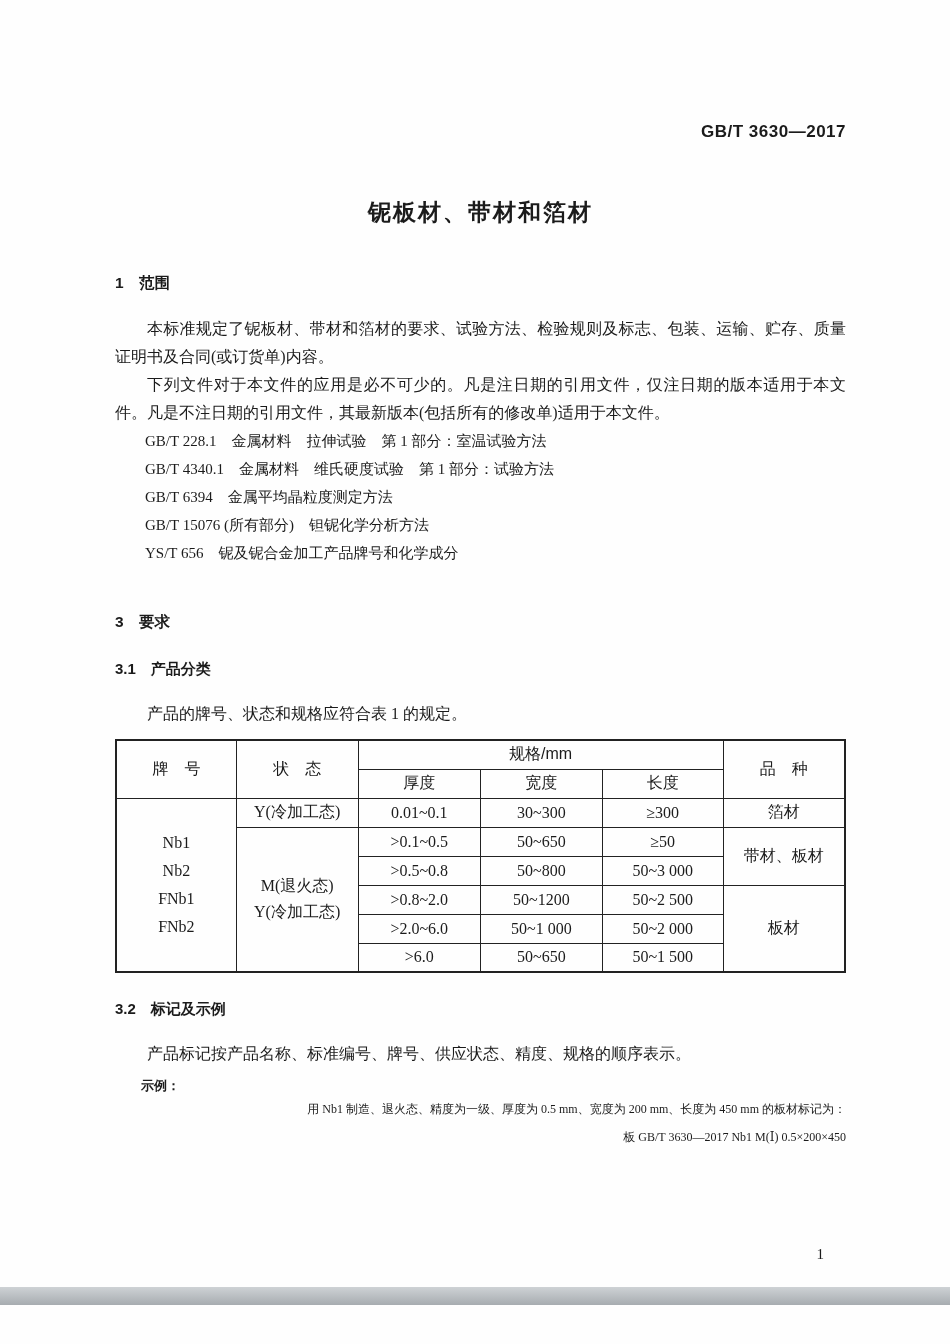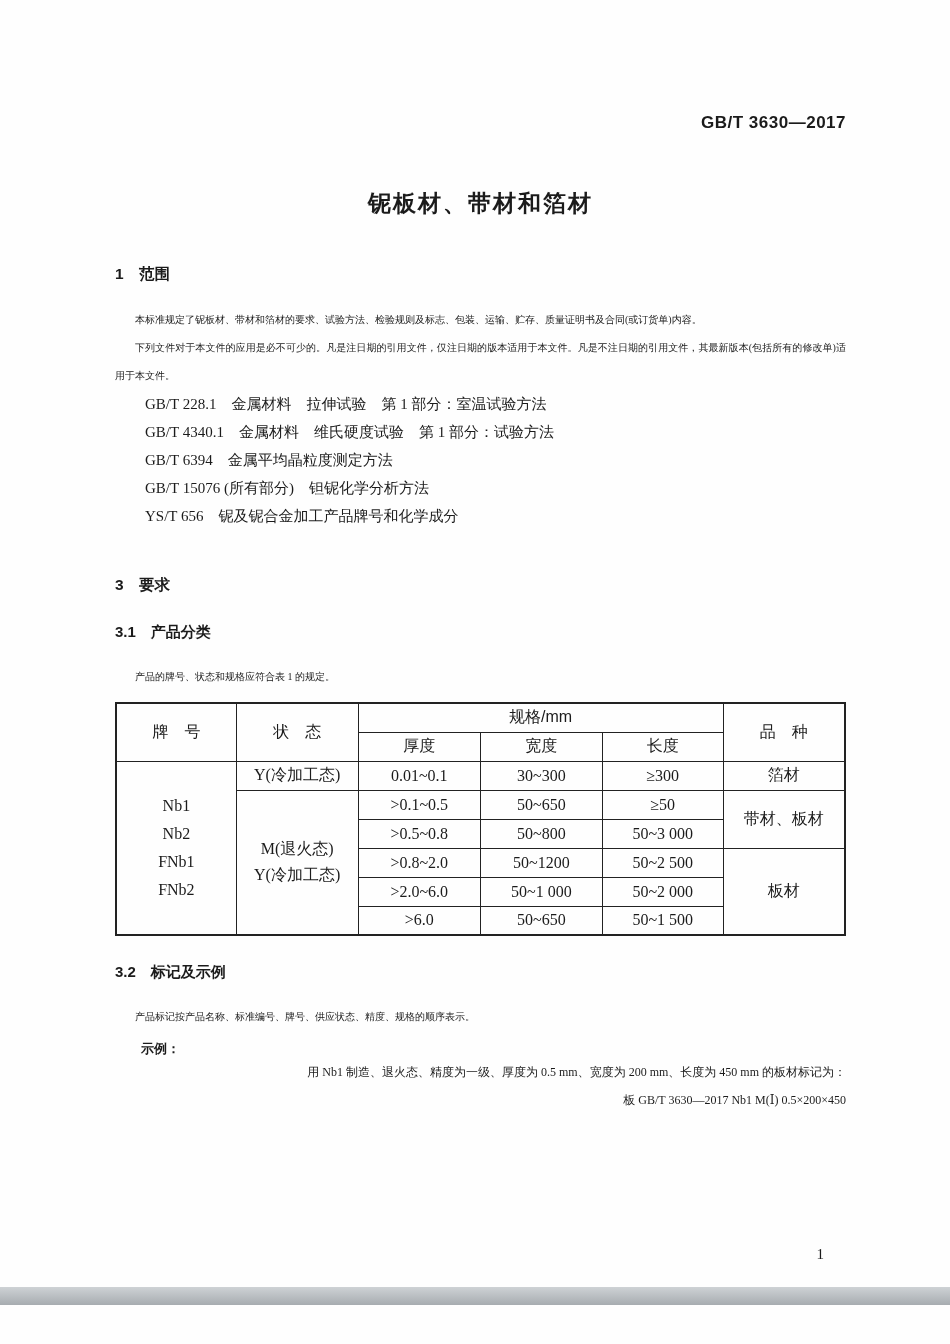--- a/index.html
+++ b/index.html
@@ -10,21 +10,21 @@
     height: 1344px;
     margin: 0 auto;
     background: #fefefe;
     overflow: hidden;
     font-family: "Liberation Serif", "DejaVu Serif", serif;
     color: #1b1b1b;
   }
   .content {
     position: absolute;
     left: 115px;
-    top: 3px;
+    top: 12px;
     width: 731px;
   }
   .std-number {
     margin-top: 110px;
     text-align: right;
     font-family: "Liberation Sans", "DejaVu Sans", sans-serif;
     font-weight: bold;
     font-size: 17px;
     letter-spacing: 0.5px;
   }
@@ -43,21 +43,21 @@
     font-size: 15.5px;
   }
   .sub-heading {
     margin-top: 27px;
     font-family: "Liberation Sans", "DejaVu Sans", sans-serif;
     font-weight: bold;
     font-size: 15px;
   }
   .para {
     margin-top: 21px;
-    font-size: 10px;
+    font-size: 16px;
     line-height: 28px;
     text-indent: 2em;
     text-align: justify;
   }
   .para + .para { margin-top: 0; }
   .ref-item {
     margin-left: 2em;
     font-size: 15px;
     line-height: 28px;
   }

